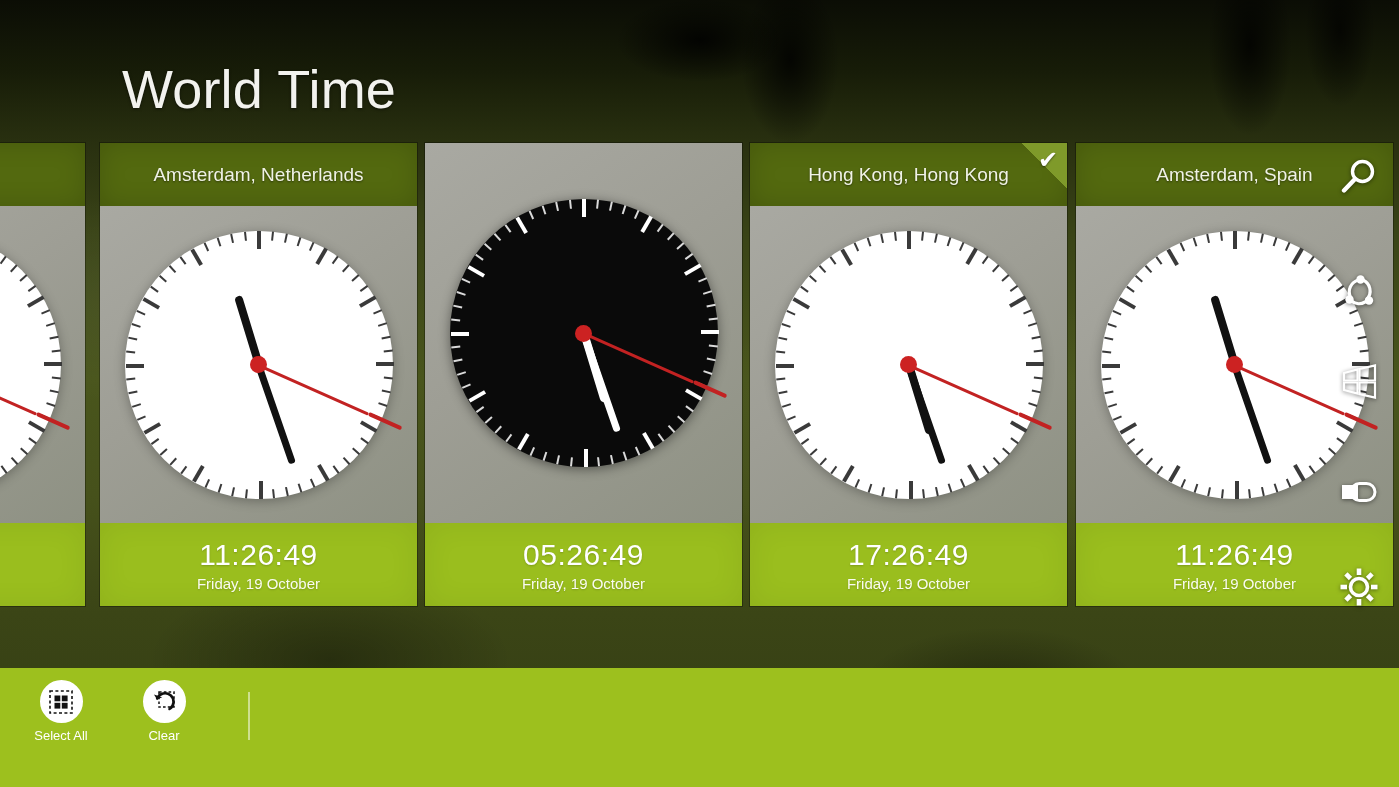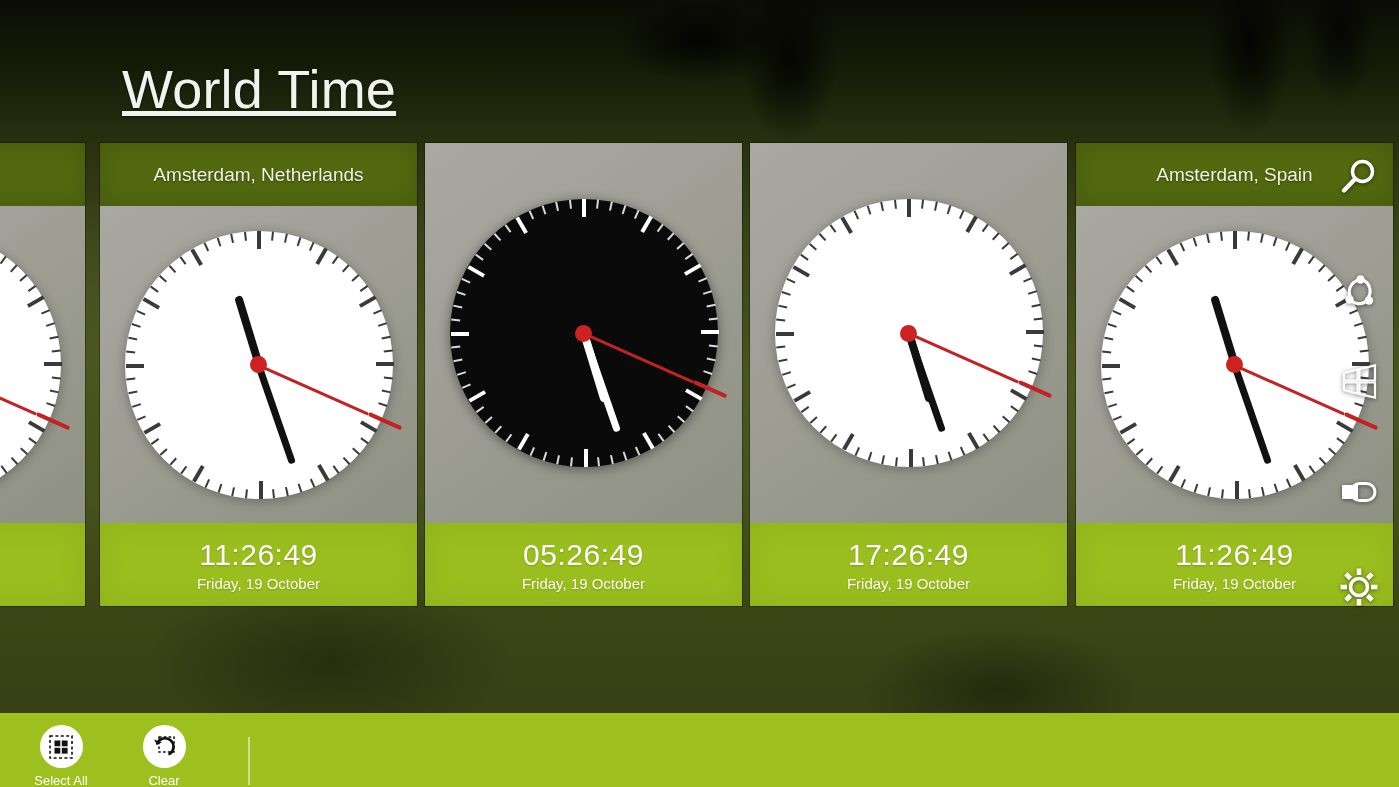--- a/index.html
+++ b/index.html
@@ -31,21 +31,20 @@
       radial-gradient(ellipse 340px 150px at 170px 300px, rgba(255,255,255,.05), rgba(0,0,0,0) 72%),
       radial-gradient(ellipse 420px 200px at 950px 430px, rgba(255,255,255,.035), rgba(0,0,0,0) 70%);
   }
 
   
   #title {
     position:absolute; left:122px; top:62px;
     font-size:54px; font-weight:300; letter-spacing:.2px;
     color:#f2f2ee; line-height:1;
     text-shadow:0 1px 3px rgba(0,0,0,.55);
-    text-decoration:underline;
   }
 
   
   #strip {
     position:absolute; left:0; top:143px; width:1399px; height:463px;
   }
   .tile {
     position:absolute; top:0; width:317px; height:463px;
     display:flex; flex-direction:column;
     box-shadow:0 0 0 1px rgba(0,0,0,.30);
@@ -148,21 +147,21 @@
   }
   .charm svg { display:block; filter:drop-shadow(0 1px 2px rgba(0,0,0,.5)); }
   #charm-search  { top:10px; }
   #charm-share   { top:126px; }
   #charm-start   { top:215px; }
   #charm-devices { top:325px; }
   #charm-settings{ top:420px; }
 
   
   #appbar {
-    position:absolute; left:0; bottom:0; width:1399px; height:74px;
+    position:absolute; left:0; bottom:0; width:1399px; height:119px;
     background:#9dc01e;
   }
   .appbtn {
     position:absolute; top:12px; width:92px;
     display:flex; flex-direction:column; align-items:center; gap:5px;
   }
   .appbtn .ring {
     width:43px; height:43px; border-radius:50%;
     background:#ffffff; border:2px solid #ffffff;
     display:flex; align-items:center; justify-content:center;
@@ -660,20 +659,25 @@
           <div class="pivot"></div>
         </div>
     </div>
     <div class="tile-foot">
       <span class="time">05:26:49</span>
       <span class="date">Friday, 19 October</span>
     </div>
   </div>
 
   <div class="tile" id="tile-3">
+    <div class="tile-head">
+      <span class="name">Hong Kong, Hong Kong</span>
+      <span class="corner-bevel"></span>
+      <span class="check">✔</span>
+    </div>
     <div class="tile-face">
       <div class="clock light">
           <div class="tick major" style="transform: rotate(0deg);">
             <i></i>
           </div>
           <div class="tick" style="transform: rotate(6deg);">
             <i></i>
           </div>
           <div class="tick" style="transform: rotate(12deg);">
             <i></i>

